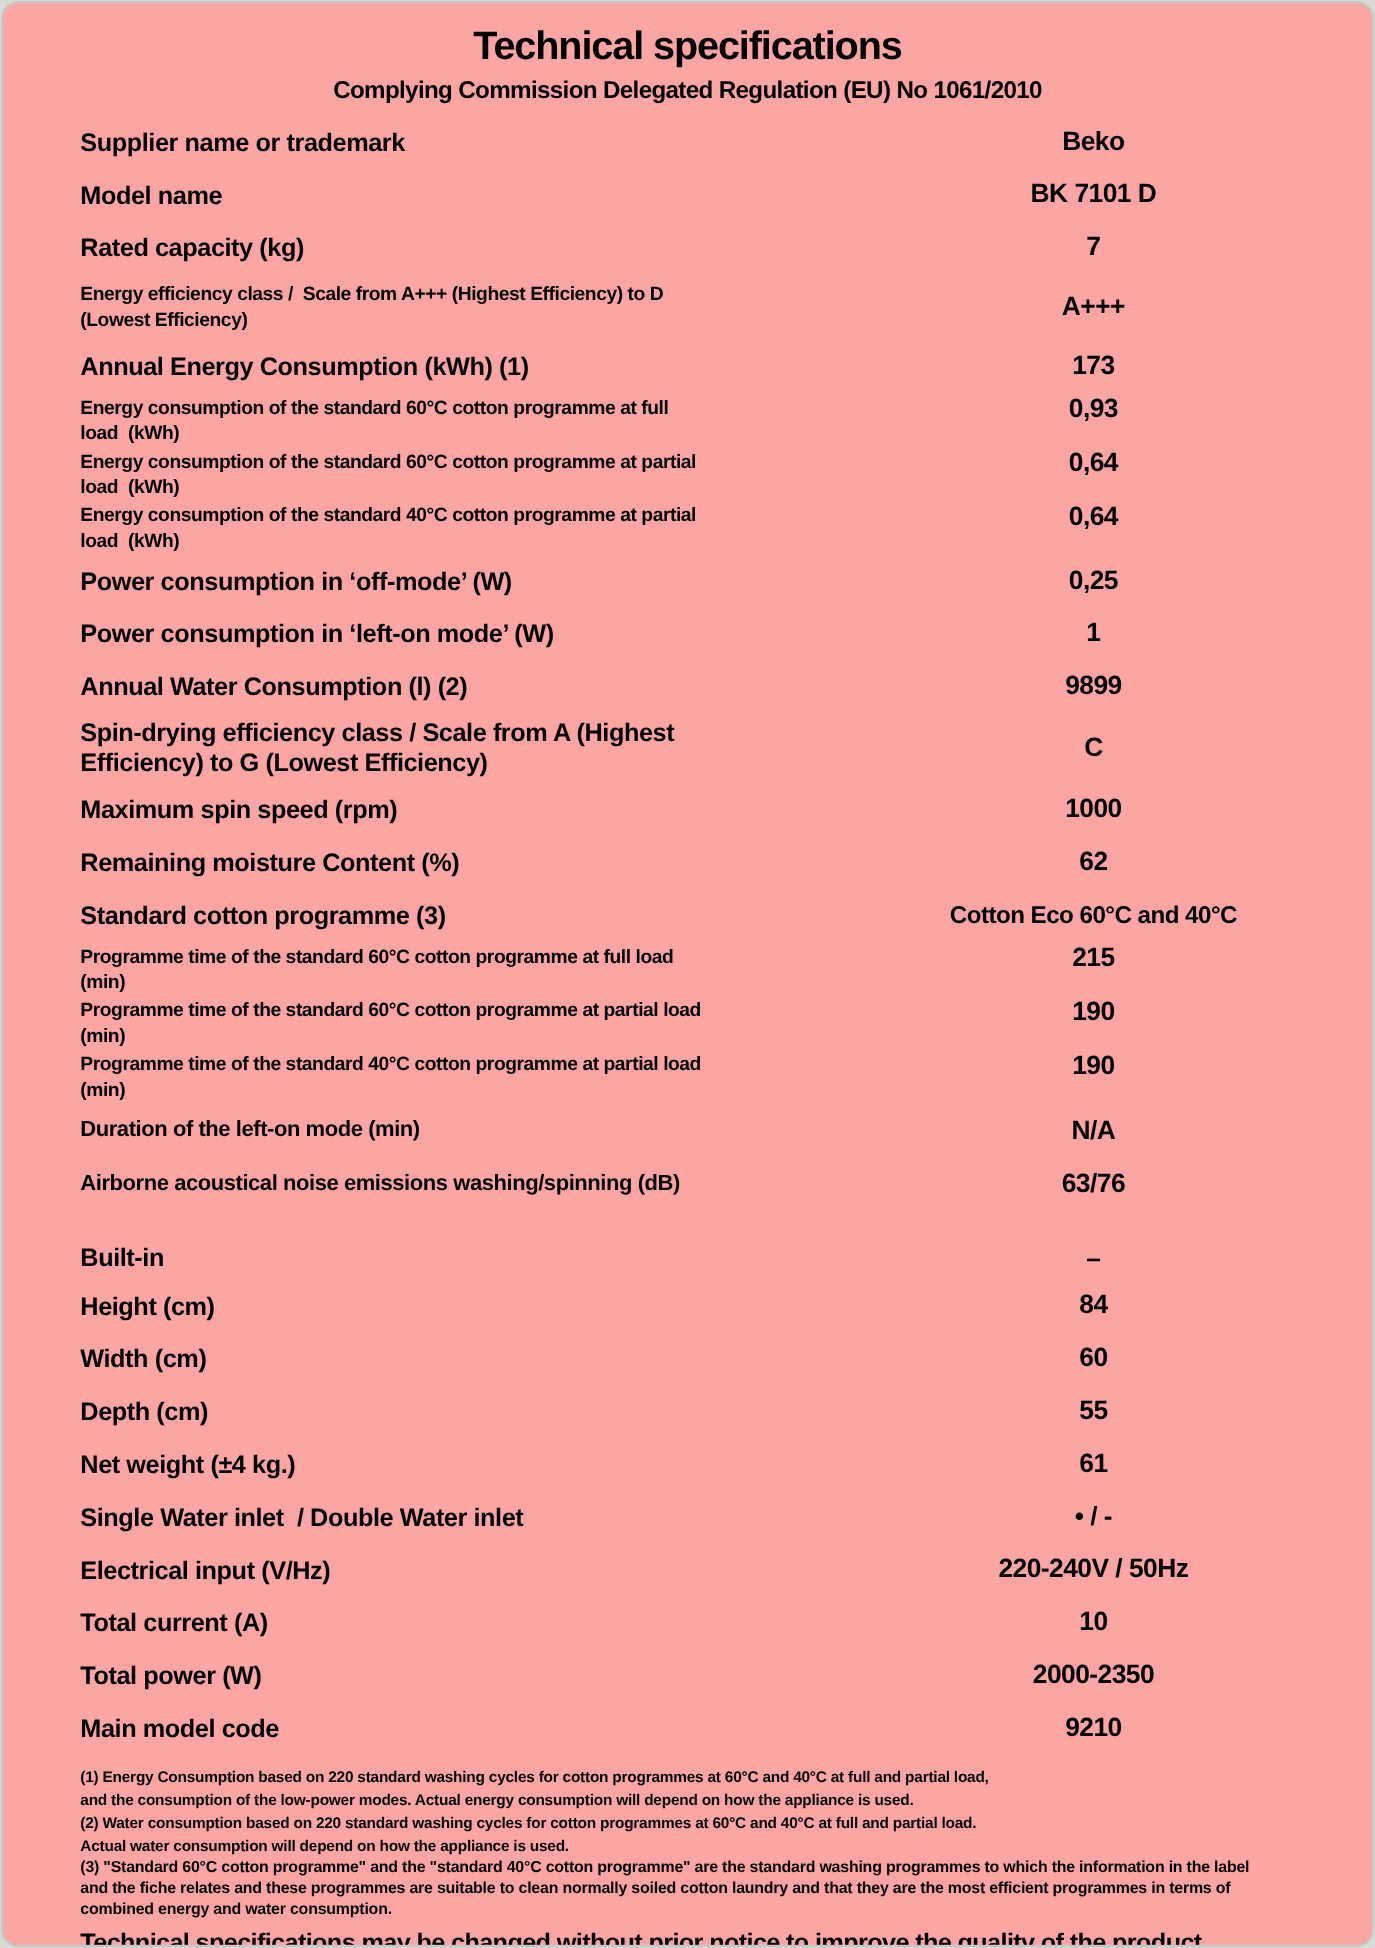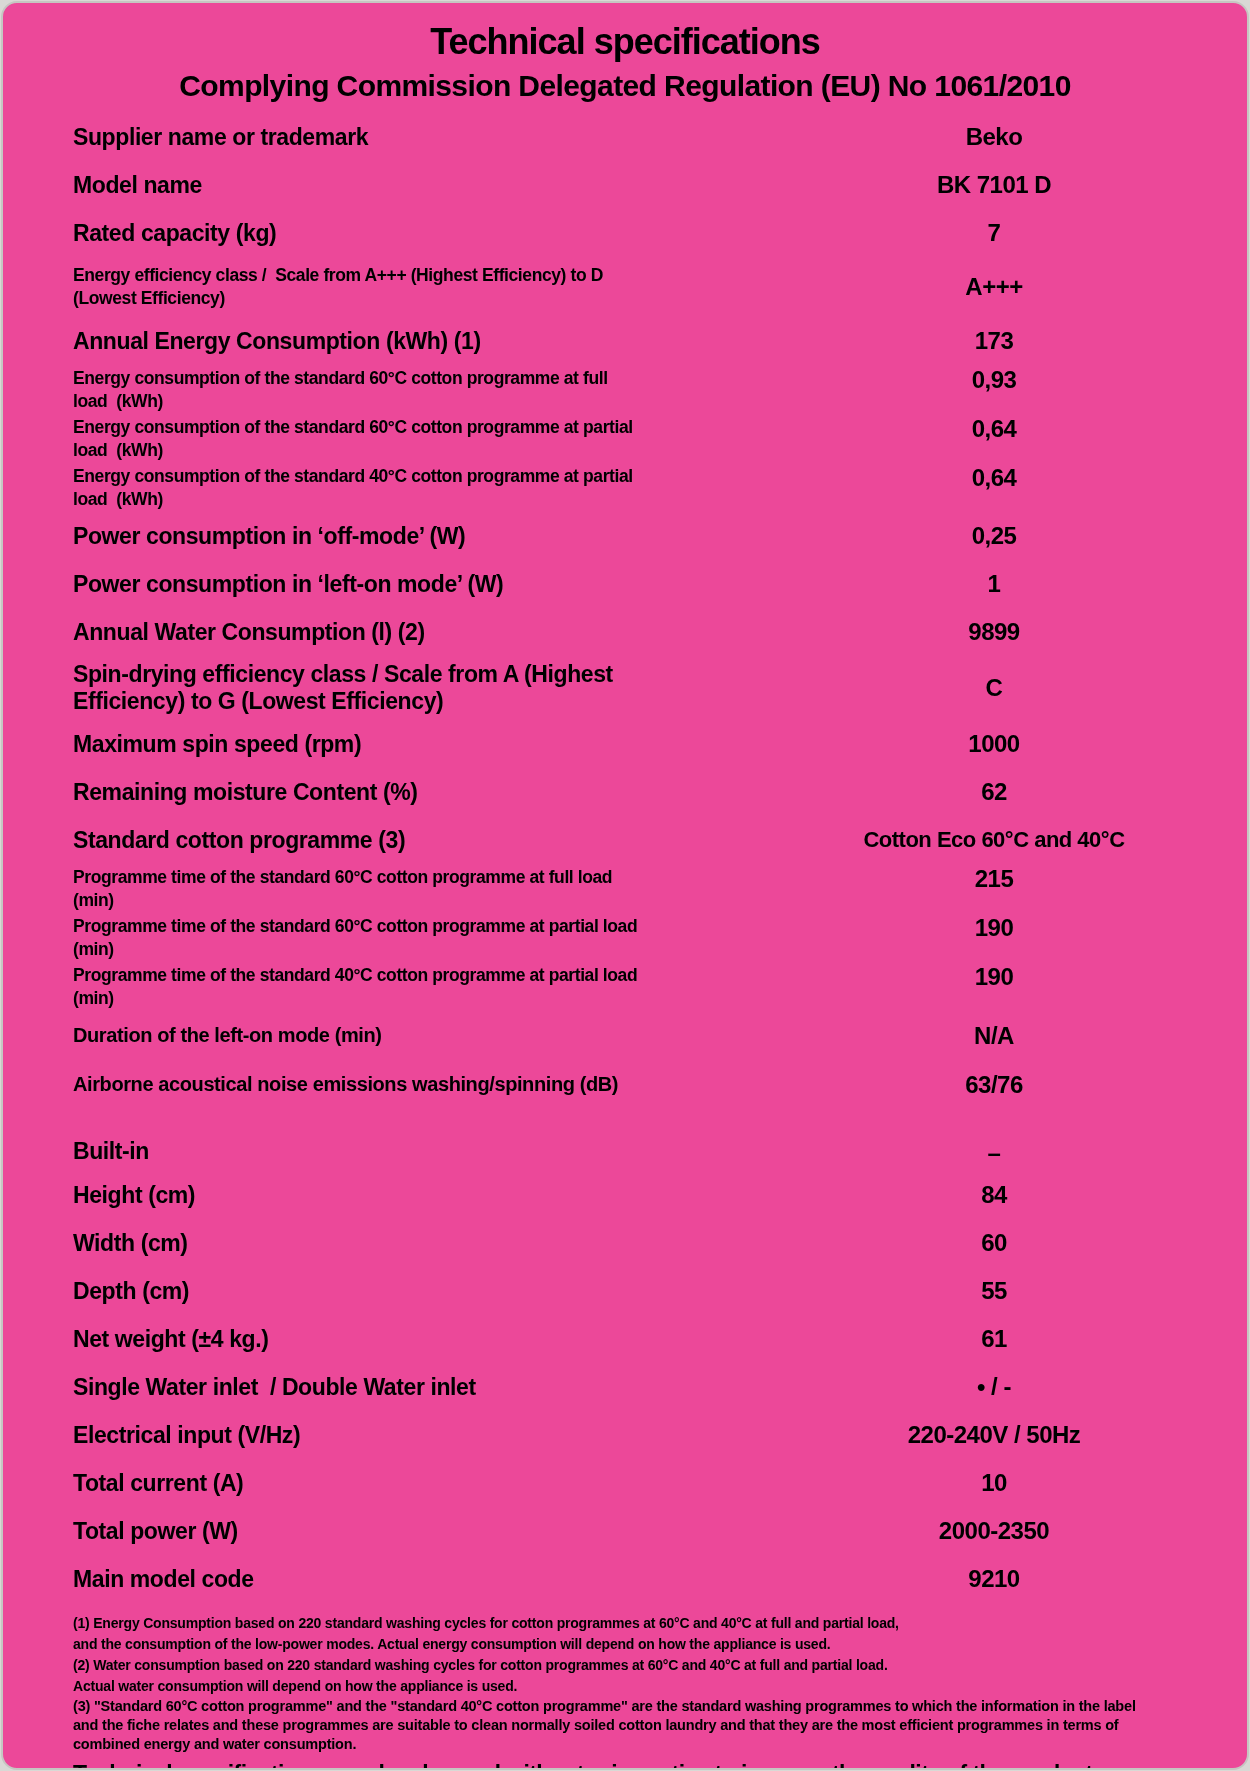--- a/index.html
+++ b/index.html
@@ -5,36 +5,36 @@
   html,body{margin:0;padding:0;}
   body{
     width:1250px;height:1771px;
     background:#d9d9d5;
     font-family:"Liberation Sans", sans-serif;
     color:#000;
     position:relative;
   }
   .card{
     position:absolute; inset:1px;
-    background:#ec4899;
+    background:#fca5a5;
     border:2px solid #c6c6c2;
     border-radius:16px;
     box-sizing:border-box;
     overflow:hidden;
   }
   .page-title{
     margin:18px 10px 0;
     text-align:center;
     font-size:36px; font-weight:bold;
     letter-spacing:-1px;
   }
   .page-subtitle{
     margin:6px 10px 0;
     text-align:center;
-    font-size:30px; font-weight:bold;
+    font-size:22px; font-weight:bold;
     letter-spacing:-0.6px;
   }
   .spec-table{margin-top:10px;}
   .row{
     display:flex; align-items:center;
     padding-left:70px;
     box-sizing:border-box;
   }
   .label{
     flex:1 1 auto;

